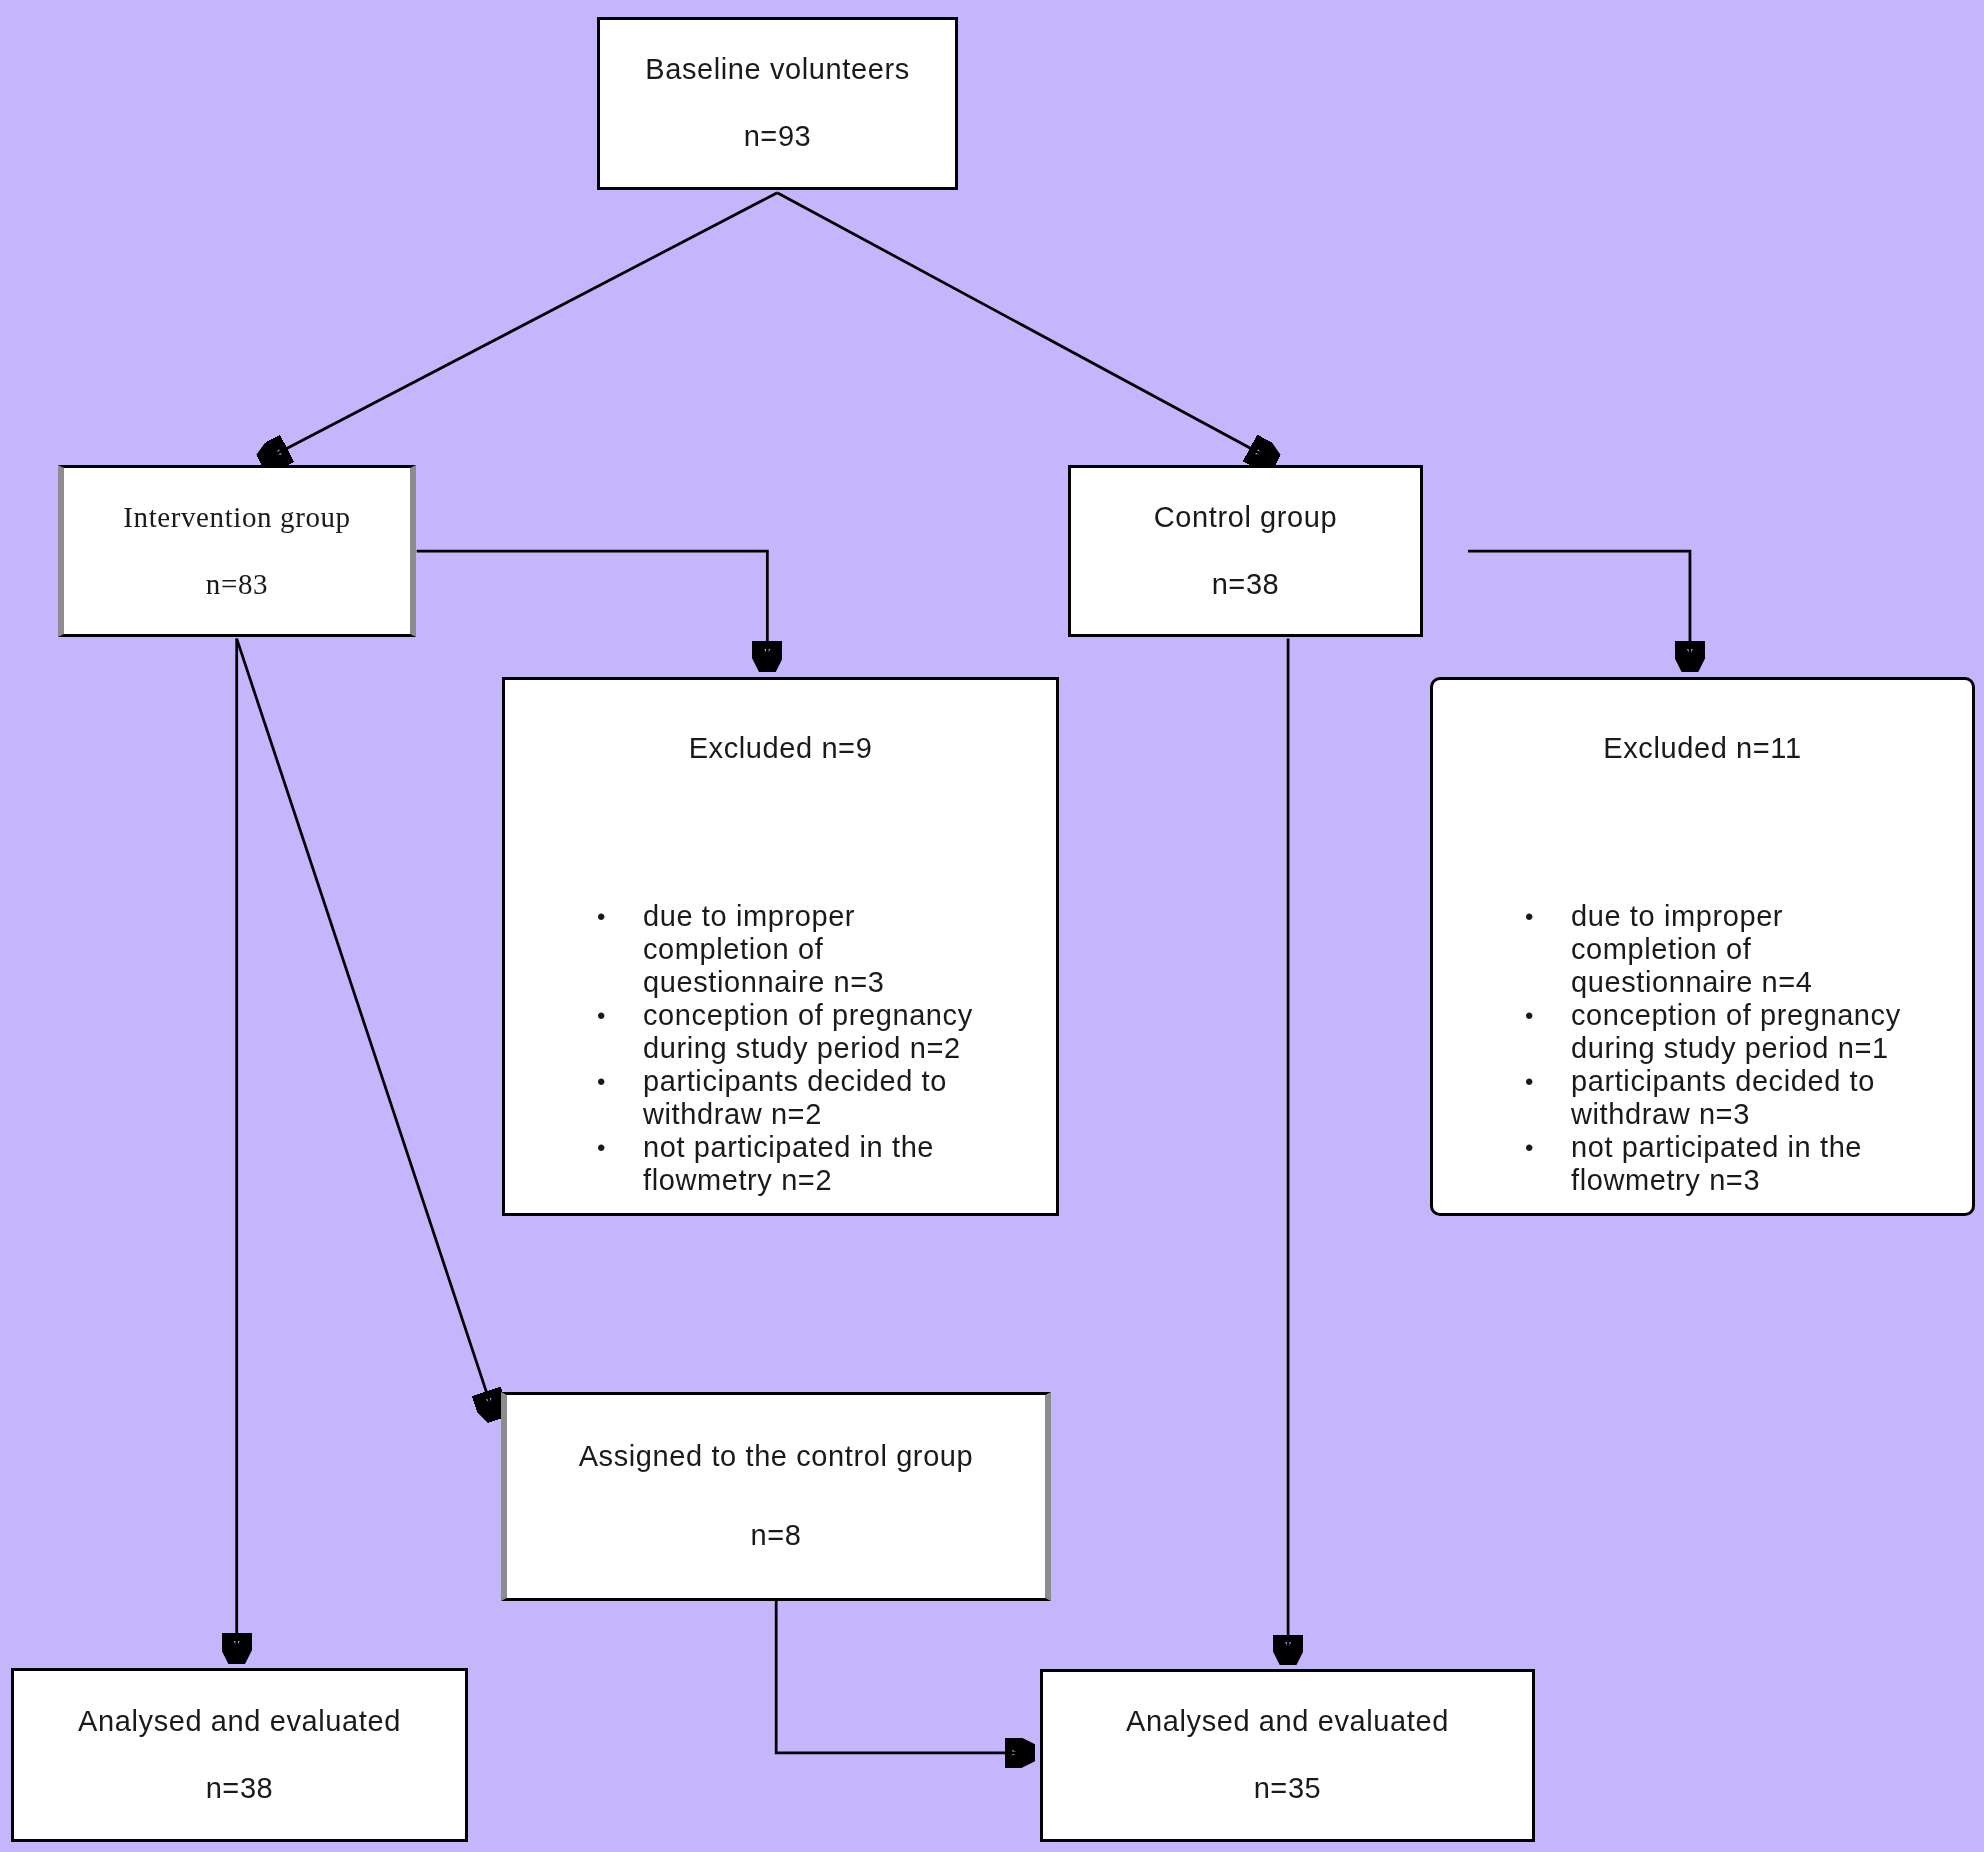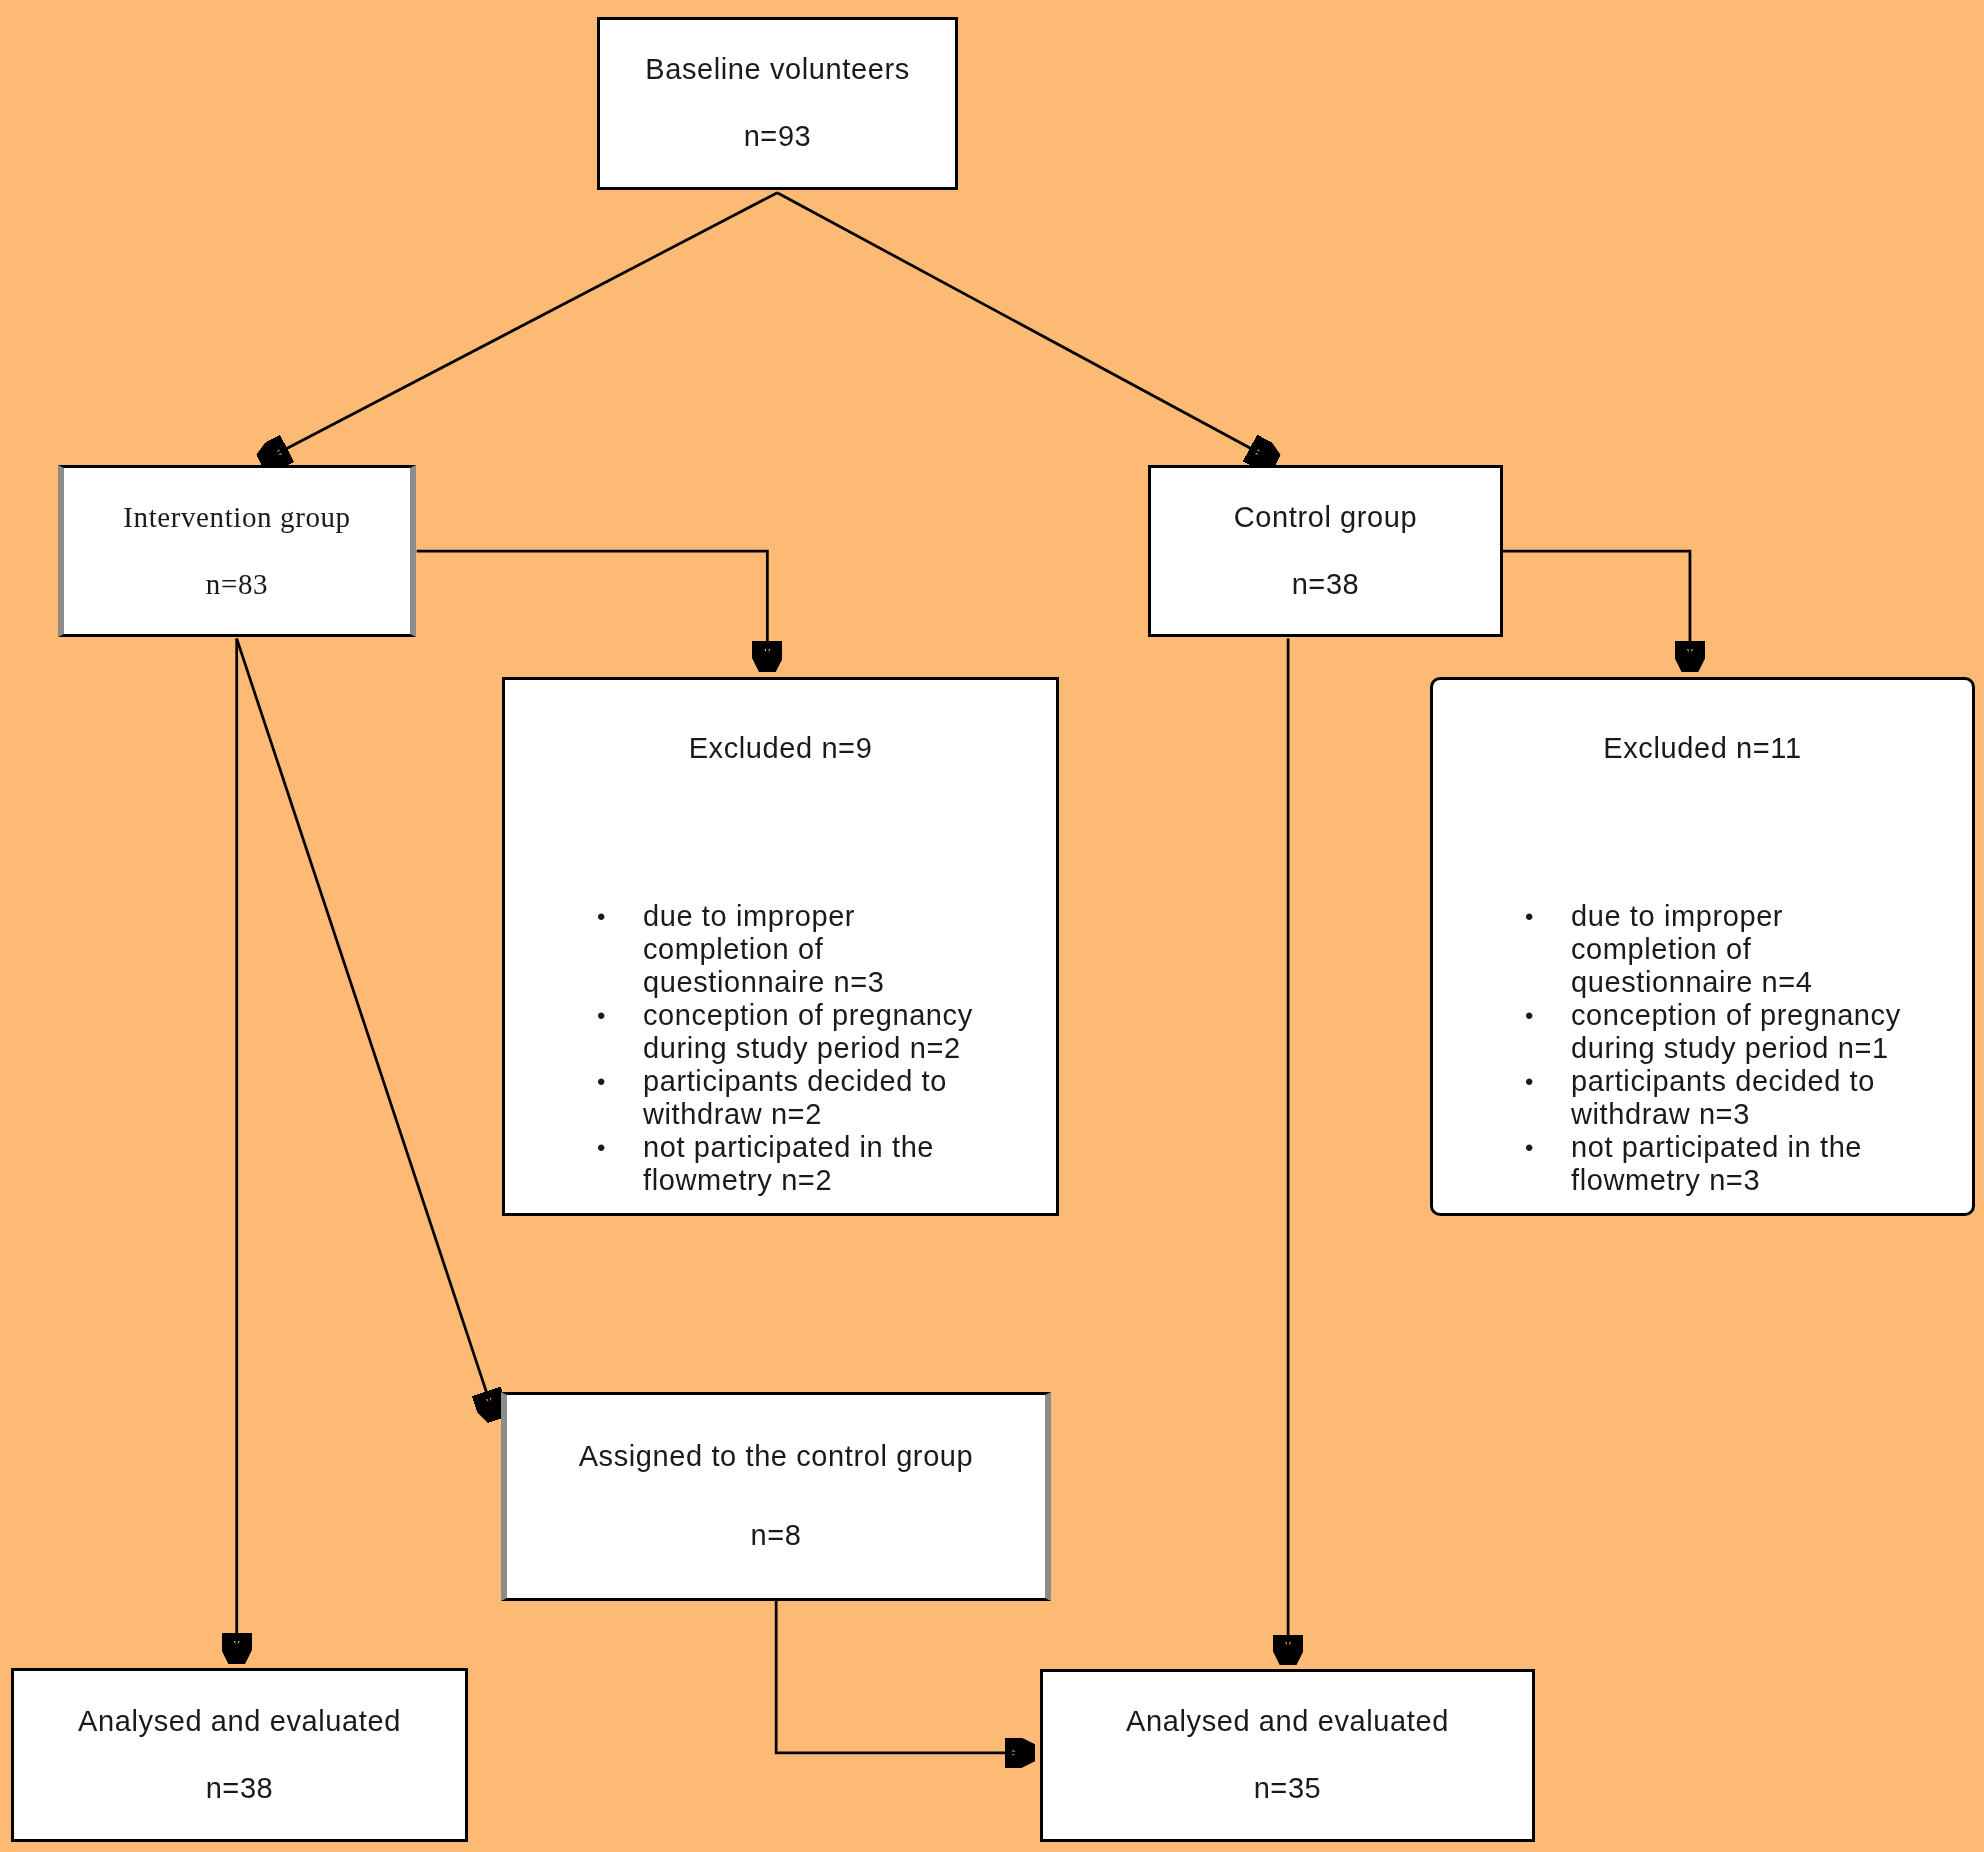--- a/index.html
+++ b/index.html
@@ -1,20 +1,20 @@
 <!DOCTYPE html>
 <html style="font-size:8.8px"><head>
 <meta charset="utf-8">
 <style>
   html, body { margin: 0; padding: 0; background: #ffffff; }
   .canvas {
     position: relative;
     width: 1985px;
     height: 1853px;
-    background: #fdba74;
+    background: #c4b5fd;
     font-family: "Liberation Sans", sans-serif;
     color: #1a1a1a;
   }
   svg.wires {
     position: absolute;
     left: 0; top: 0;
     width: 1985px; height: 1853px;
     pointer-events: none;
   }
   svg.wires path {
@@ -97,21 +97,21 @@
   <div class="node" style="left:597px; top:16.5px; width:361px; height:173px;">
     <div class="label">Baseline volunteers</div>
     <div class="count">n=93</div>
   </div>
 
   <div class="node shadow-sides" style="left:58px; top:465px; width:358px; height:172px;font-family:Liberation Serif, serif;">
     <div class="label">Intervention group</div>
     <div class="count">n=83</div>
   </div>
 
-  <div class="node" style="left:1148px; top:465px; width:355px; height:172px;">
+  <div class="node" style="left:1068px; top:465px; width:355px; height:172px;">
     <div class="label">Control group</div>
     <div class="count">n=38</div>
   </div>
 
   <div class="panel" style="left:489px; top:677px; width:557px; height:539px;">
     <div class="panel-title">Excluded n=9</div>
     <div class="bullets">
       <div class="bullet-row">
         <span class="dot">•</span>
         <div class="bullet-text">due to improper

